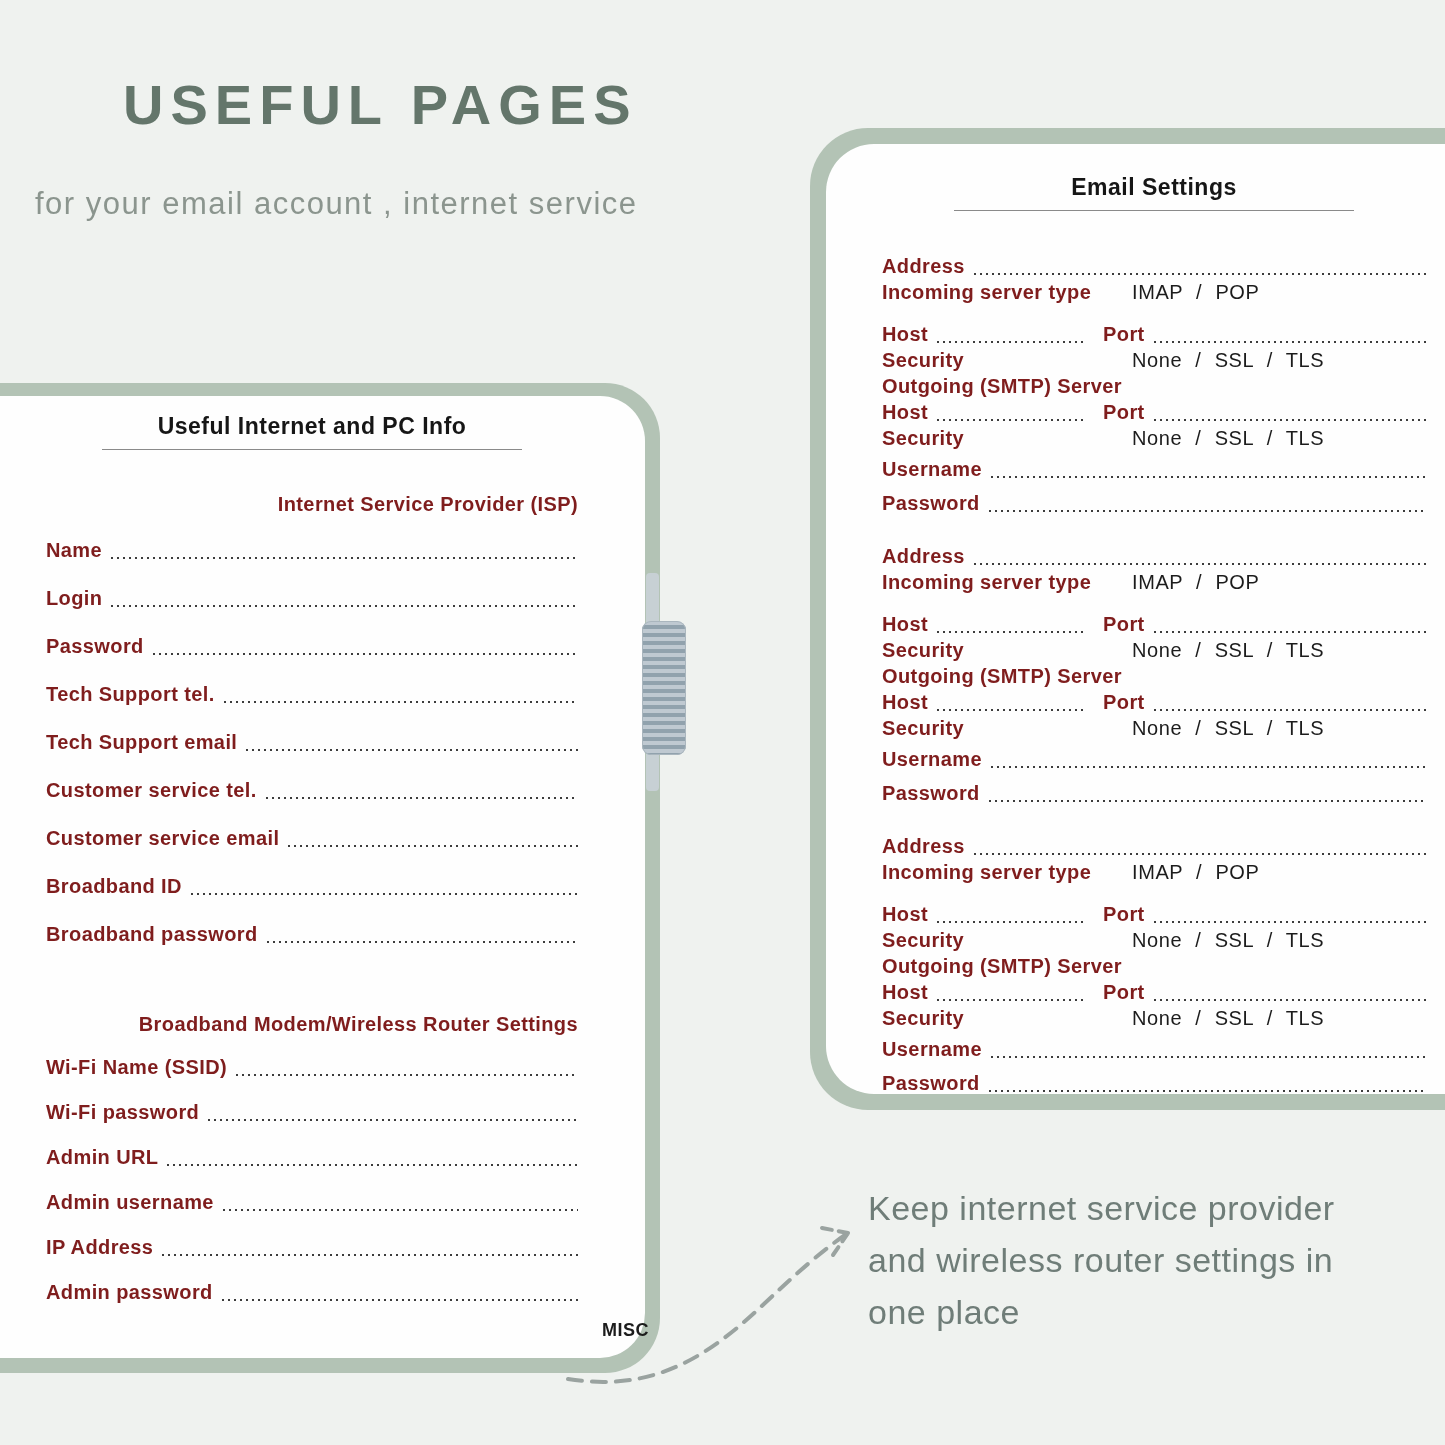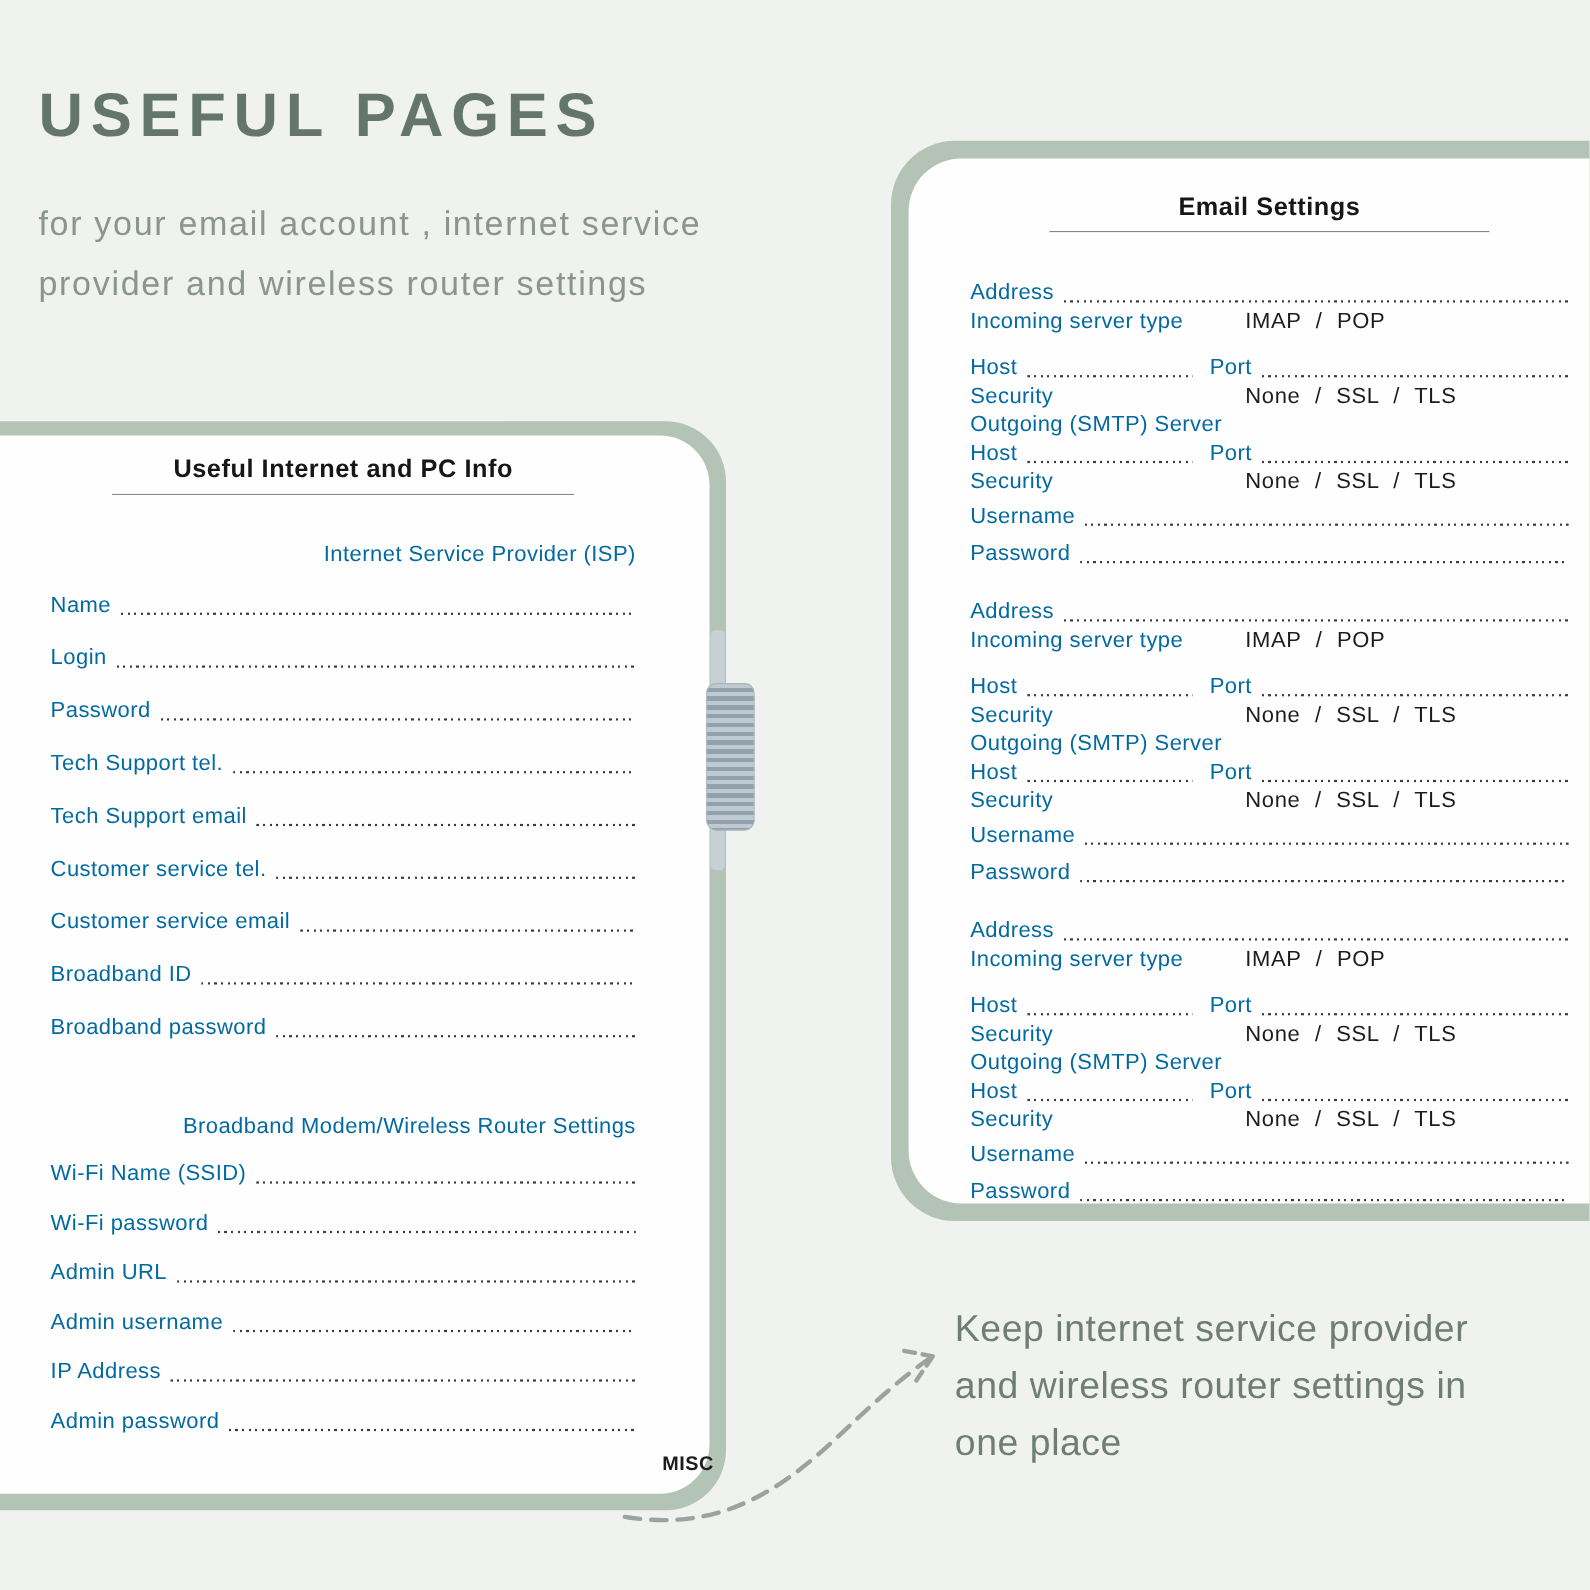--- a/index.html
+++ b/index.html
@@ -5,21 +5,21 @@
   html,body{margin:0;padding:0;}
   body{
     width:1445px;height:1445px;position:relative;overflow:hidden;
     background:#eff2ef;
     font-family:"Liberation Sans", sans-serif;
   }
   
   .hero{position:absolute;left:35px;top:72px;}
   .hero h1{
     margin:0;font-size:56px;font-weight:700;letter-spacing:7px;
-    color:#64766b;font-family:"Liberation Sans",sans-serif;
+    color:#64766b;font-family:"Liberation Sans",sans-serif;text-align:right;
   }
   .hero .sub{
     margin:0;font-size:31px;font-weight:400;color:#8b958e;
     letter-spacing:1.5px;line-height:54px;
   }
   .hero .sub.first{margin-top:40px;}
   
   .notebook{position:absolute;background:#b3c3b5;}
   .notebook.left{left:-56px;top:383px;width:716px;height:990px;border-radius:0 55px 55px 0;}
   .notebook.right{left:810px;top:128px;width:700px;height:982px;border-radius:58px 0 0 58px;}
@@ -32,21 +32,21 @@
   .notebook.right .ptitle-wrap{margin:30px 84px 0 56px;}
   .ptitle{font-size:23px;font-weight:700;color:#161616;letter-spacing:0.5px;}
   .rule{height:1px;background:#8a8a8a;margin:9px auto 0 auto;}
   .notebook.left  .rule{width:420px;}
   .notebook.right .rule{width:400px;}
   
   .content{position:absolute;left:0;right:0;}
   .notebook.left  .content{top:96px;padding:0 67px 0 102px;}
   .notebook.right .content{top:88px;padding:0 84px 0 56px;}
   .row{display:flex;align-items:flex-end;height:24px;justify-content:flex-end;}
-  .lbl{font-size:20px;color:#0369a1;letter-spacing:0.4px;white-space:nowrap;}
+  .lbl{font-size:20px;color:#7f1d1d;letter-spacing:0.4px;white-space:nowrap;font-weight:bold;}
   .val{font-size:20px;color:#1c1c1c;letter-spacing:0.6px;word-spacing:7px;white-space:nowrap;}
   .dots{
     flex:1 1 auto;height:8px;margin:0 0 3px 9px;
     background-image:repeating-linear-gradient(to right,#3c3c3c 0 2px,transparent 2px 6px);
     background-size:100% 2px;background-repeat:no-repeat;background-position:left bottom;
   }
   
   .lrow{margin-bottom:24px;}
   .lrow.hdr{margin-bottom:22px;}
   .lrow.sect2{margin-top:66px;margin-bottom:19px;}
@@ -81,21 +81,20 @@
     font-size:34px;color:#6f7d78;line-height:52px;letter-spacing:0.5px;
   }
   .arrow-svg{position:absolute;left:550px;top:1195px;}
 </style>
 </head>
 <body>
 
 <div class="hero">
   <h1>USEFUL PAGES</h1>
   <p class="sub first">for your email account , internet service</p>
-  <p class="sub">provider and wireless router settings</p>
 </div>
 
 <div class="notebook left">
   <div class="page">
     <div class="ptitle-wrap">
       <div class="ptitle">Useful Internet and PC Info</div>
       <div class="rule"></div>
     </div>
     <div class="content">
       <div class="row lrow hdr">

